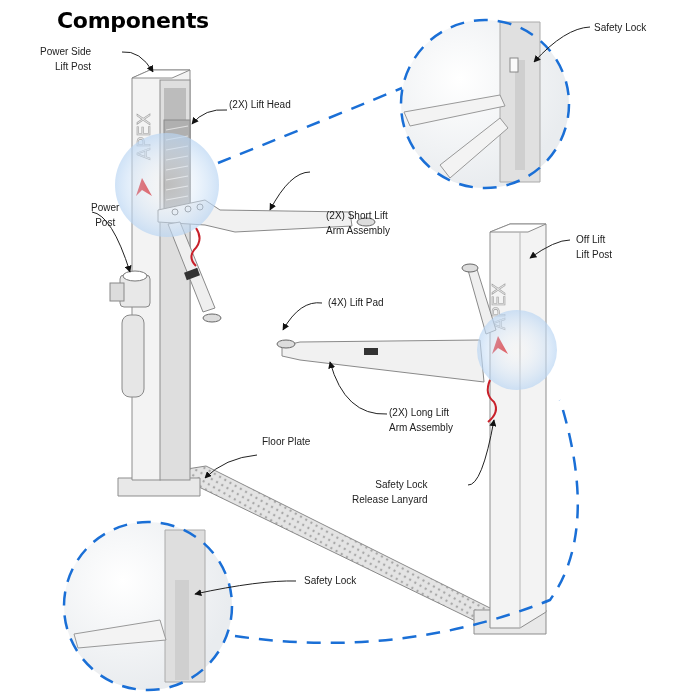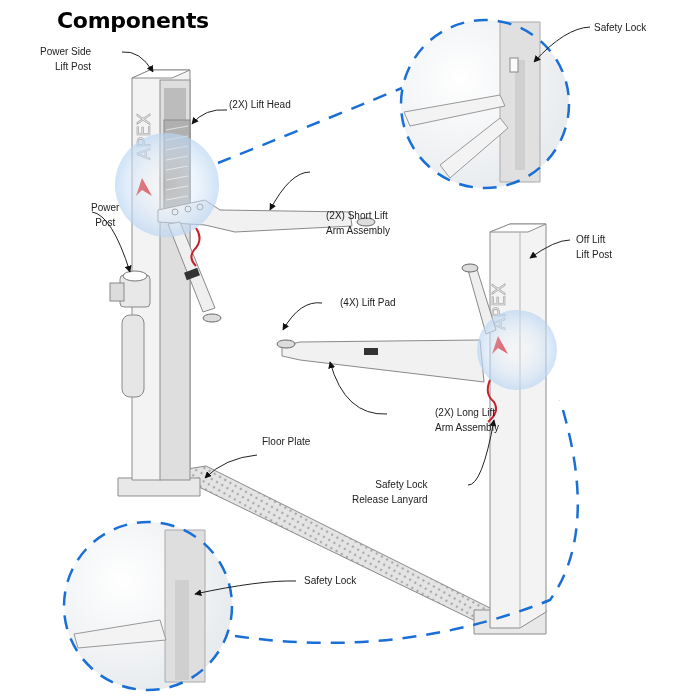--- a/index.html
+++ b/index.html
@@ -148,22 +148,22 @@
   </div>
   <div class="lbl c" style="left:56px;top:200px;">
     <span>Power</span>
     <span>Post</span>
   </div>
   <div class="lbl" style="left:594px;top:20px;">Safety Lock</div>
   <div class="lbl" style="left:576px;top:232px;">
     <span>Off Lift</span>
     <span>Lift Post</span>
   </div>
-  <div class="lbl" style="left:340px;top:295px;text-align:center;">(4X) Lift Pad</div>
-  <div class="lbl" style="left:389px;top:405px;margin-left:46px;">
+  <div class="lbl" style="left:328px;top:295px;text-align:center;">(4X) Lift Pad</div>
+  <div class="lbl" style="left:389px;top:405px;">
     <span>(2X) Long Lift</span>
     <span>Arm Assembly</span>
   </div>
   <div class="lbl" style="left:262px;top:434px;">Floor Plate</div>
   <div class="lbl r" style="left:352px;top:477px;">
     <span>Safety Lock</span>
     <span>Release Lanyard</span>
   </div>
   <div class="lbl" style="left:304px;top:573px;">Safety Lock</div>
 

